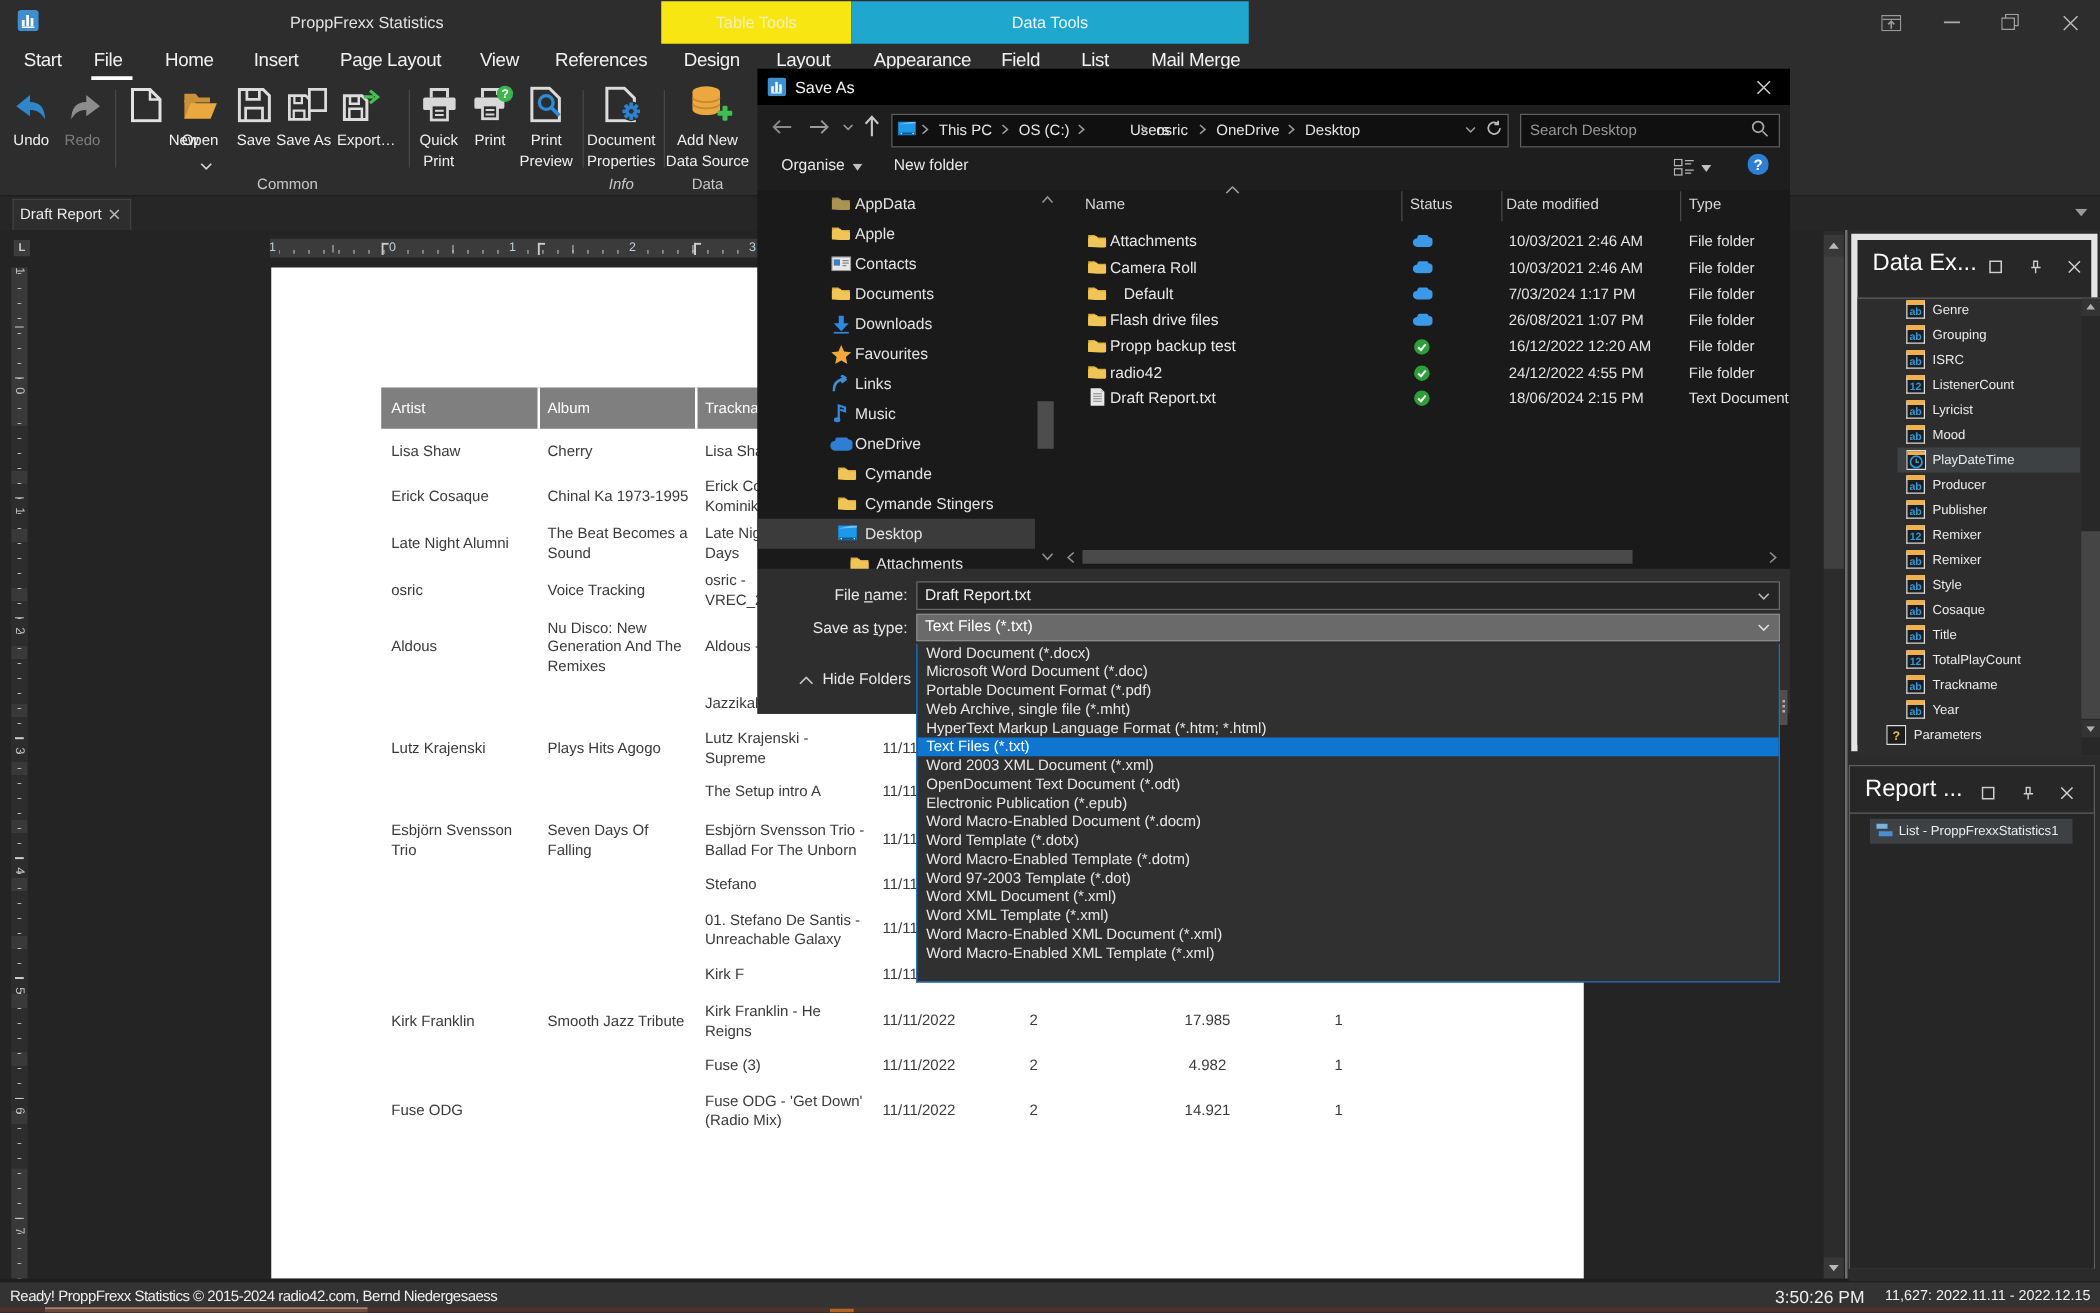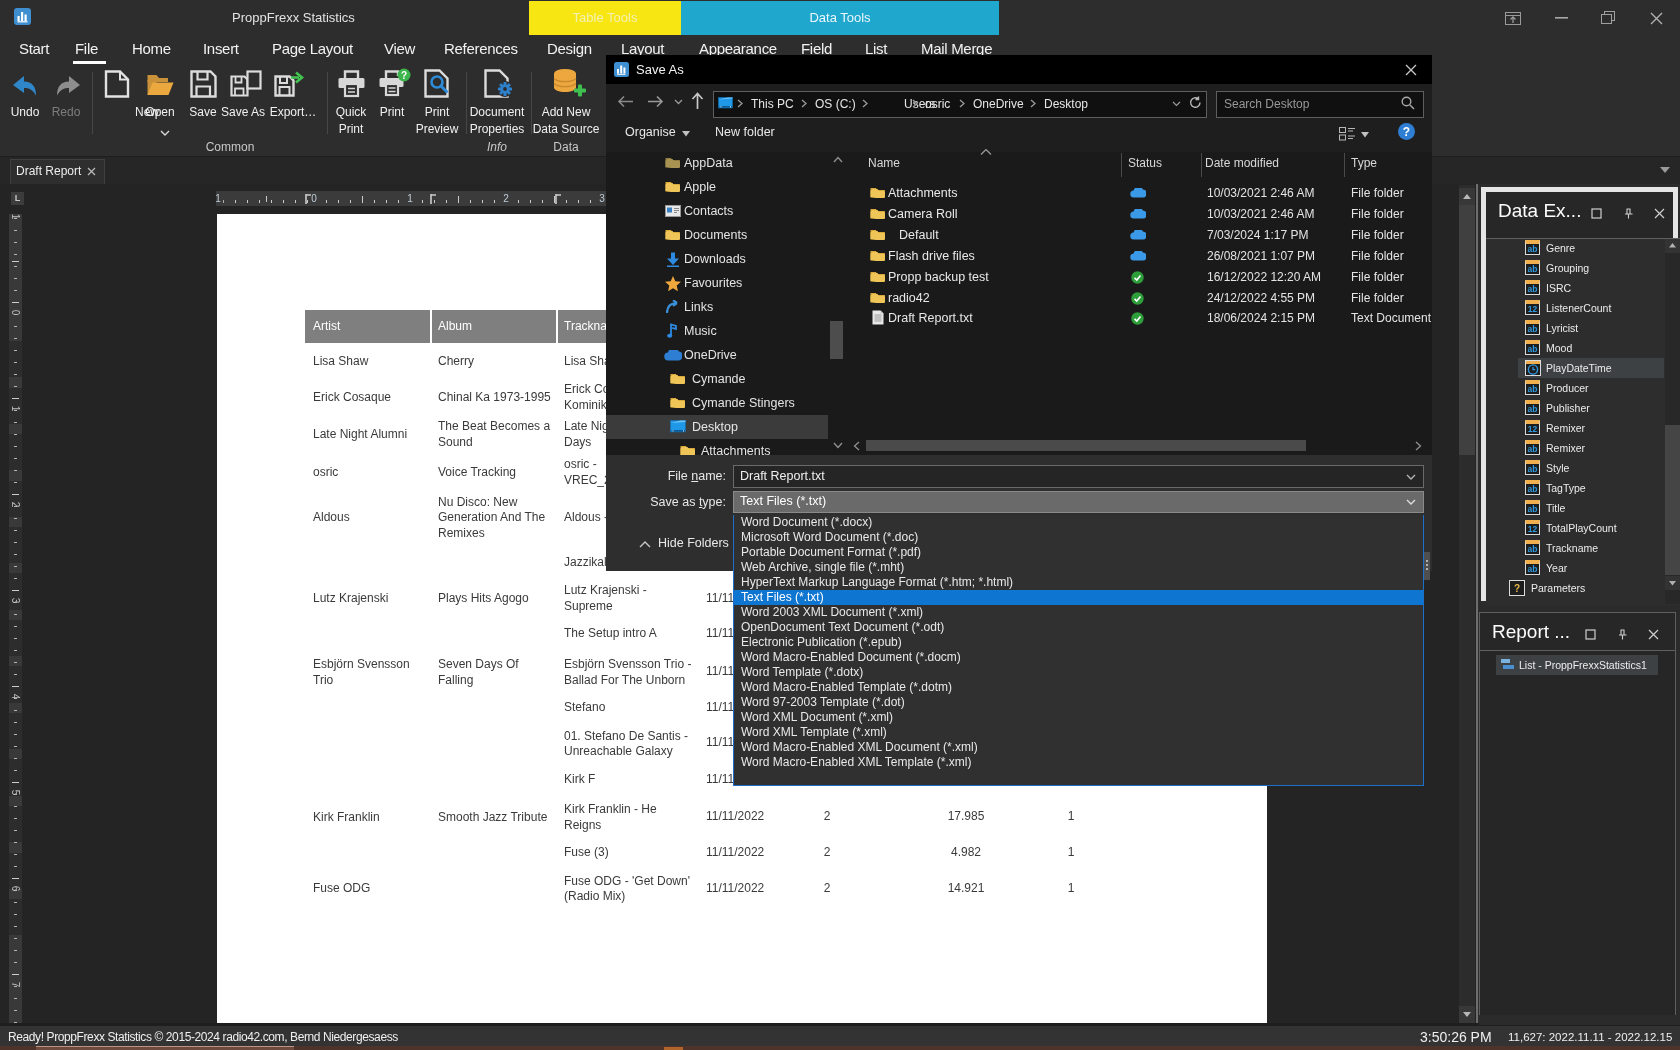--- a/index.html
+++ b/index.html
@@ -365,21 +365,21 @@
     <div class="dexrow" style="left:60px;top:189.5px;">Producer</div>
     <div class="fico" style="left:39px;top:208px;">ab</div>
     <div class="dexrow" style="left:60px;top:209.5px;">Publisher</div>
     <div class="fico" style="left:39px;top:228px;">12</div>
     <div class="dexrow" style="left:60px;top:229.5px;">Remixer</div>
     <div class="fico" style="left:39px;top:248px;">ab</div>
     <div class="dexrow" style="left:60px;top:249.5px;">Remixer</div>
     <div class="fico" style="left:39px;top:268px;">ab</div>
     <div class="dexrow" style="left:60px;top:269.5px;">Style</div>
     <div class="fico" style="left:39px;top:288px;">ab</div>
-    <div class="dexrow" style="left:60px;top:289.5px;">TagType</div>
+    <div class="dexrow" style="left:60px;top:289.5px;">Cosaque</div>
     <div class="fico" style="left:39px;top:308px;">ab</div>
     <div class="dexrow" style="left:60px;top:309.5px;">Title</div>
     <div class="fico" style="left:39px;top:328px;">12</div>
     <div class="dexrow" style="left:60px;top:329.5px;">TotalPlayCount</div>
     <div class="fico" style="left:39px;top:348px;">ab</div>
     <div class="dexrow" style="left:60px;top:349.5px;">Trackname</div>
     <div class="fico" style="left:39px;top:368px;">ab</div>
     <div class="dexrow" style="left:60px;top:369.5px;">Year</div>
     <svg class="ab" style="left:23px;top:388px" width="16" height="16">
       <rect x="0.5" y="0.5" width="15" height="15" fill="#1d1d1d" stroke="#dcdcdc"></rect>

